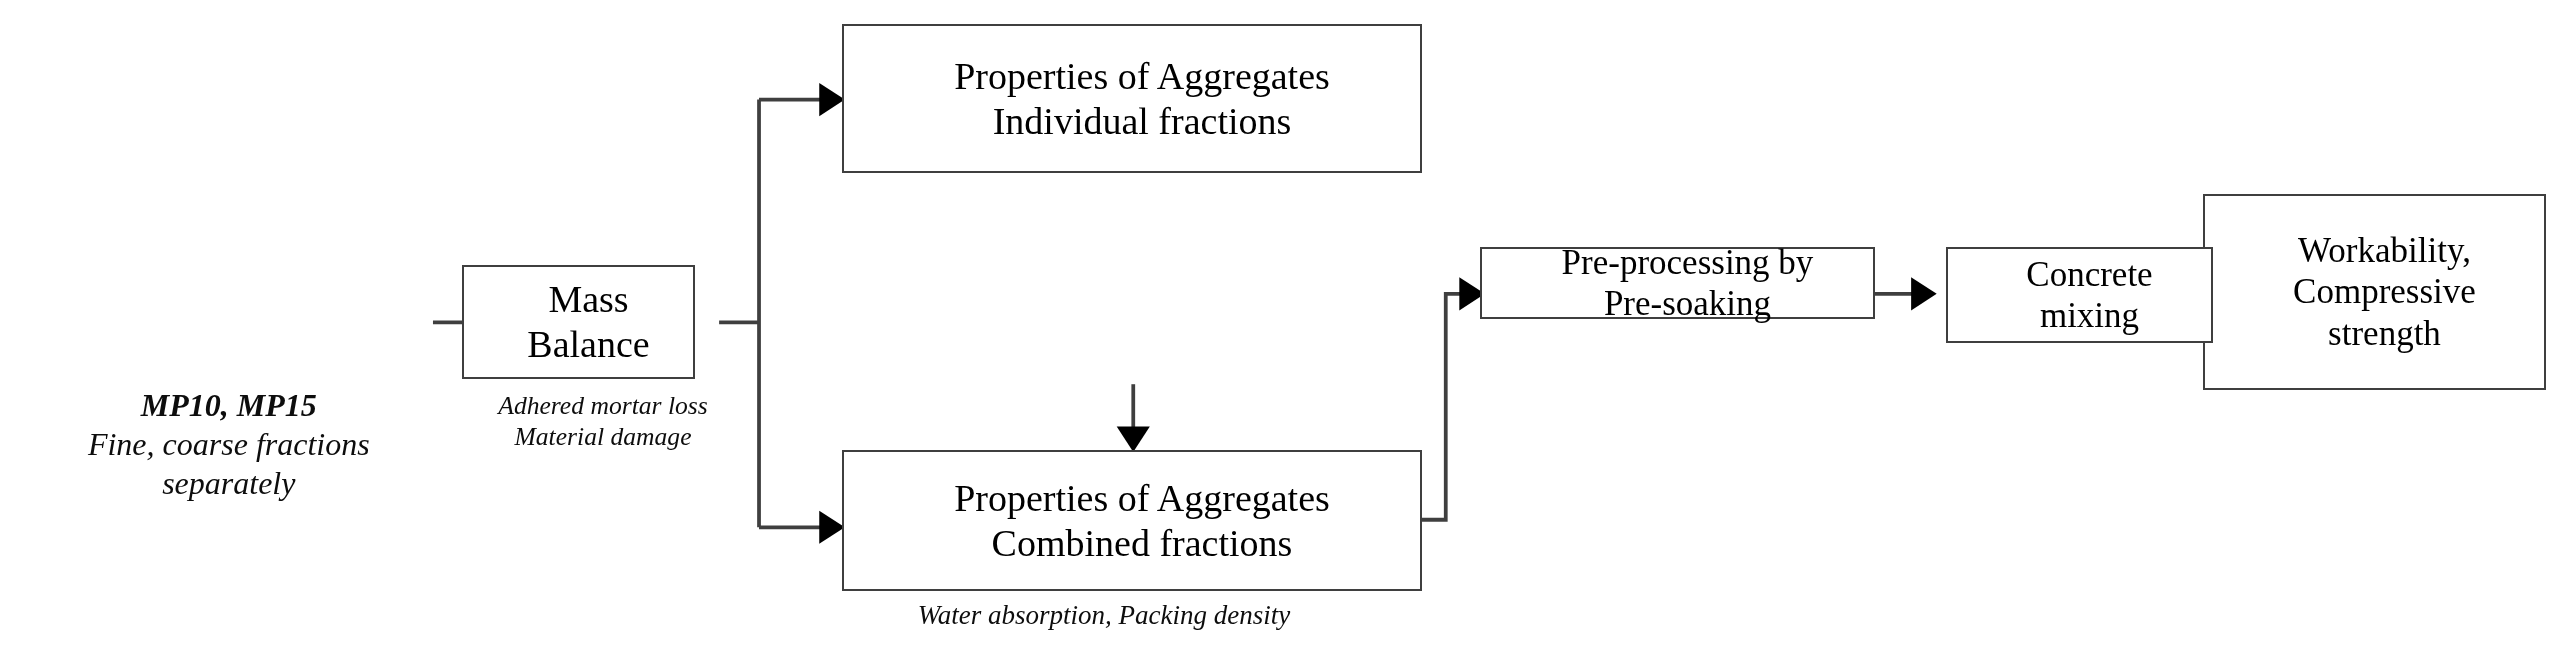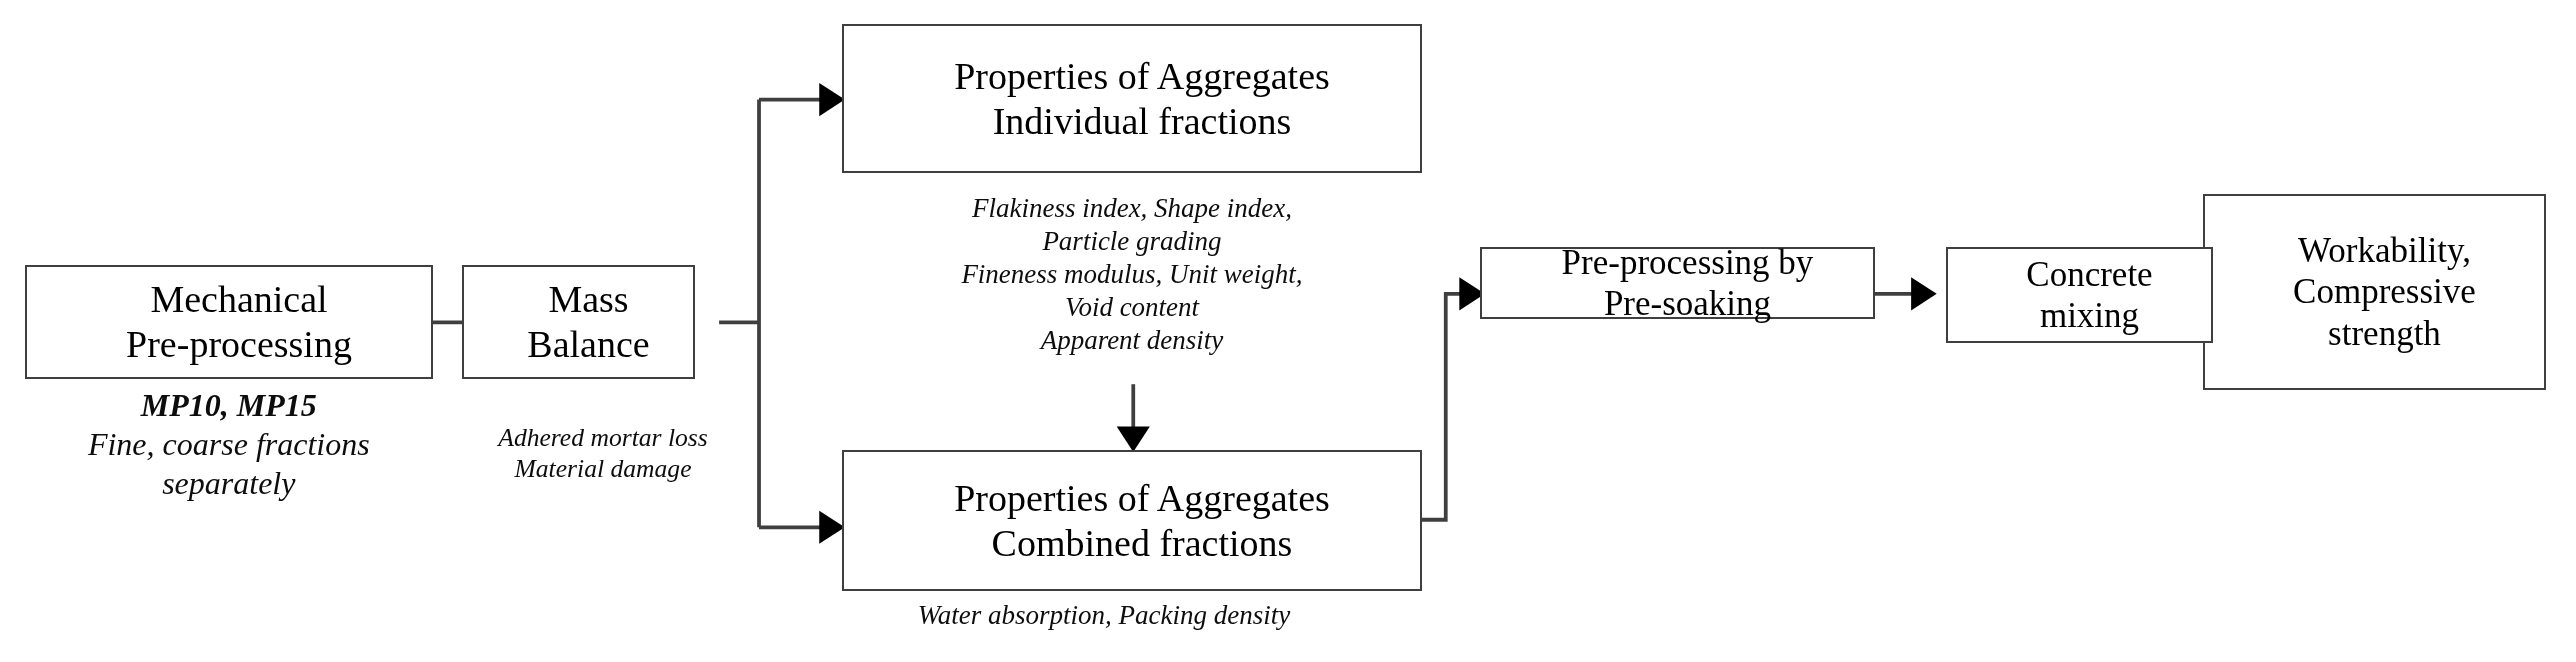--- a/index.html
+++ b/index.html
@@ -108,45 +108,36 @@
     </g>
 
     <g>
       <path class="wire" d="M 2940 390 L 2890 390"></path>
       <path class="wire" d="M 2940 390 L 2895 390"></path>
       <path class="wire" d="M 2940 390 L 2985 390"></path>
       <polygon class="arrowhead" points="2978,368 3012,390 2978,412"></polygon>
     </g>
   </svg>
 
-  <div class="node" style="left:25px; top:265px; width:408px; height:114px; font-size:38px;">
-    <span class="node-text">Mechanical
-Pre-processing</span>
-  </div>
   <div class="caption bold-first" style="left:9.8px; top:386px; width:438px; font-size:32px;">MP10, MP15
 Fine, coarse fractions
 separately</div>
 
   <div class="node" style="left:462px; top:265px; width:233px; height:114px; font-size:38px;">
     <span class="node-text">Mass
 Balance</span>
   </div>
-  <div class="caption" style="left:441px; top:390px; width:324px; font-size:25.6px;margin-top:32px;">Adhered mortar loss
+  <div class="caption" style="left:441px; top:390px; width:324px; font-size:25.6px;">Adhered mortar loss
 Material damage</div>
 
   <div class="node" style="left:842px; top:24px; width:580px; height:149px; font-size:38px;">
     <span class="node-text">Properties of Aggregates
 Individual fractions</span>
   </div>
 
-  <div class="caption" style="left:842px; top:192px; width:580px; font-size:27px;">Flakiness index, Shape index,
-Particle grading
-Fineness modulus, Unit weight,
-Void content
-Apparent density</div>
 
   <div class="node" style="left:842px; top:450px; width:580px; height:141px; font-size:38px;">
     <span class="node-text">Properties of Aggregates
 Combined fractions</span>
   </div>
   <div class="caption" style="left:799px; top:599px; width:610px; font-size:27px;">Water absorption, Packing density</div>
 
   <div class="node" style="left:1480px; top:247px; width:395px; height:72px; font-size:35px;">
     <span class="node-text">Pre-processing by
 Pre-soaking</span>

